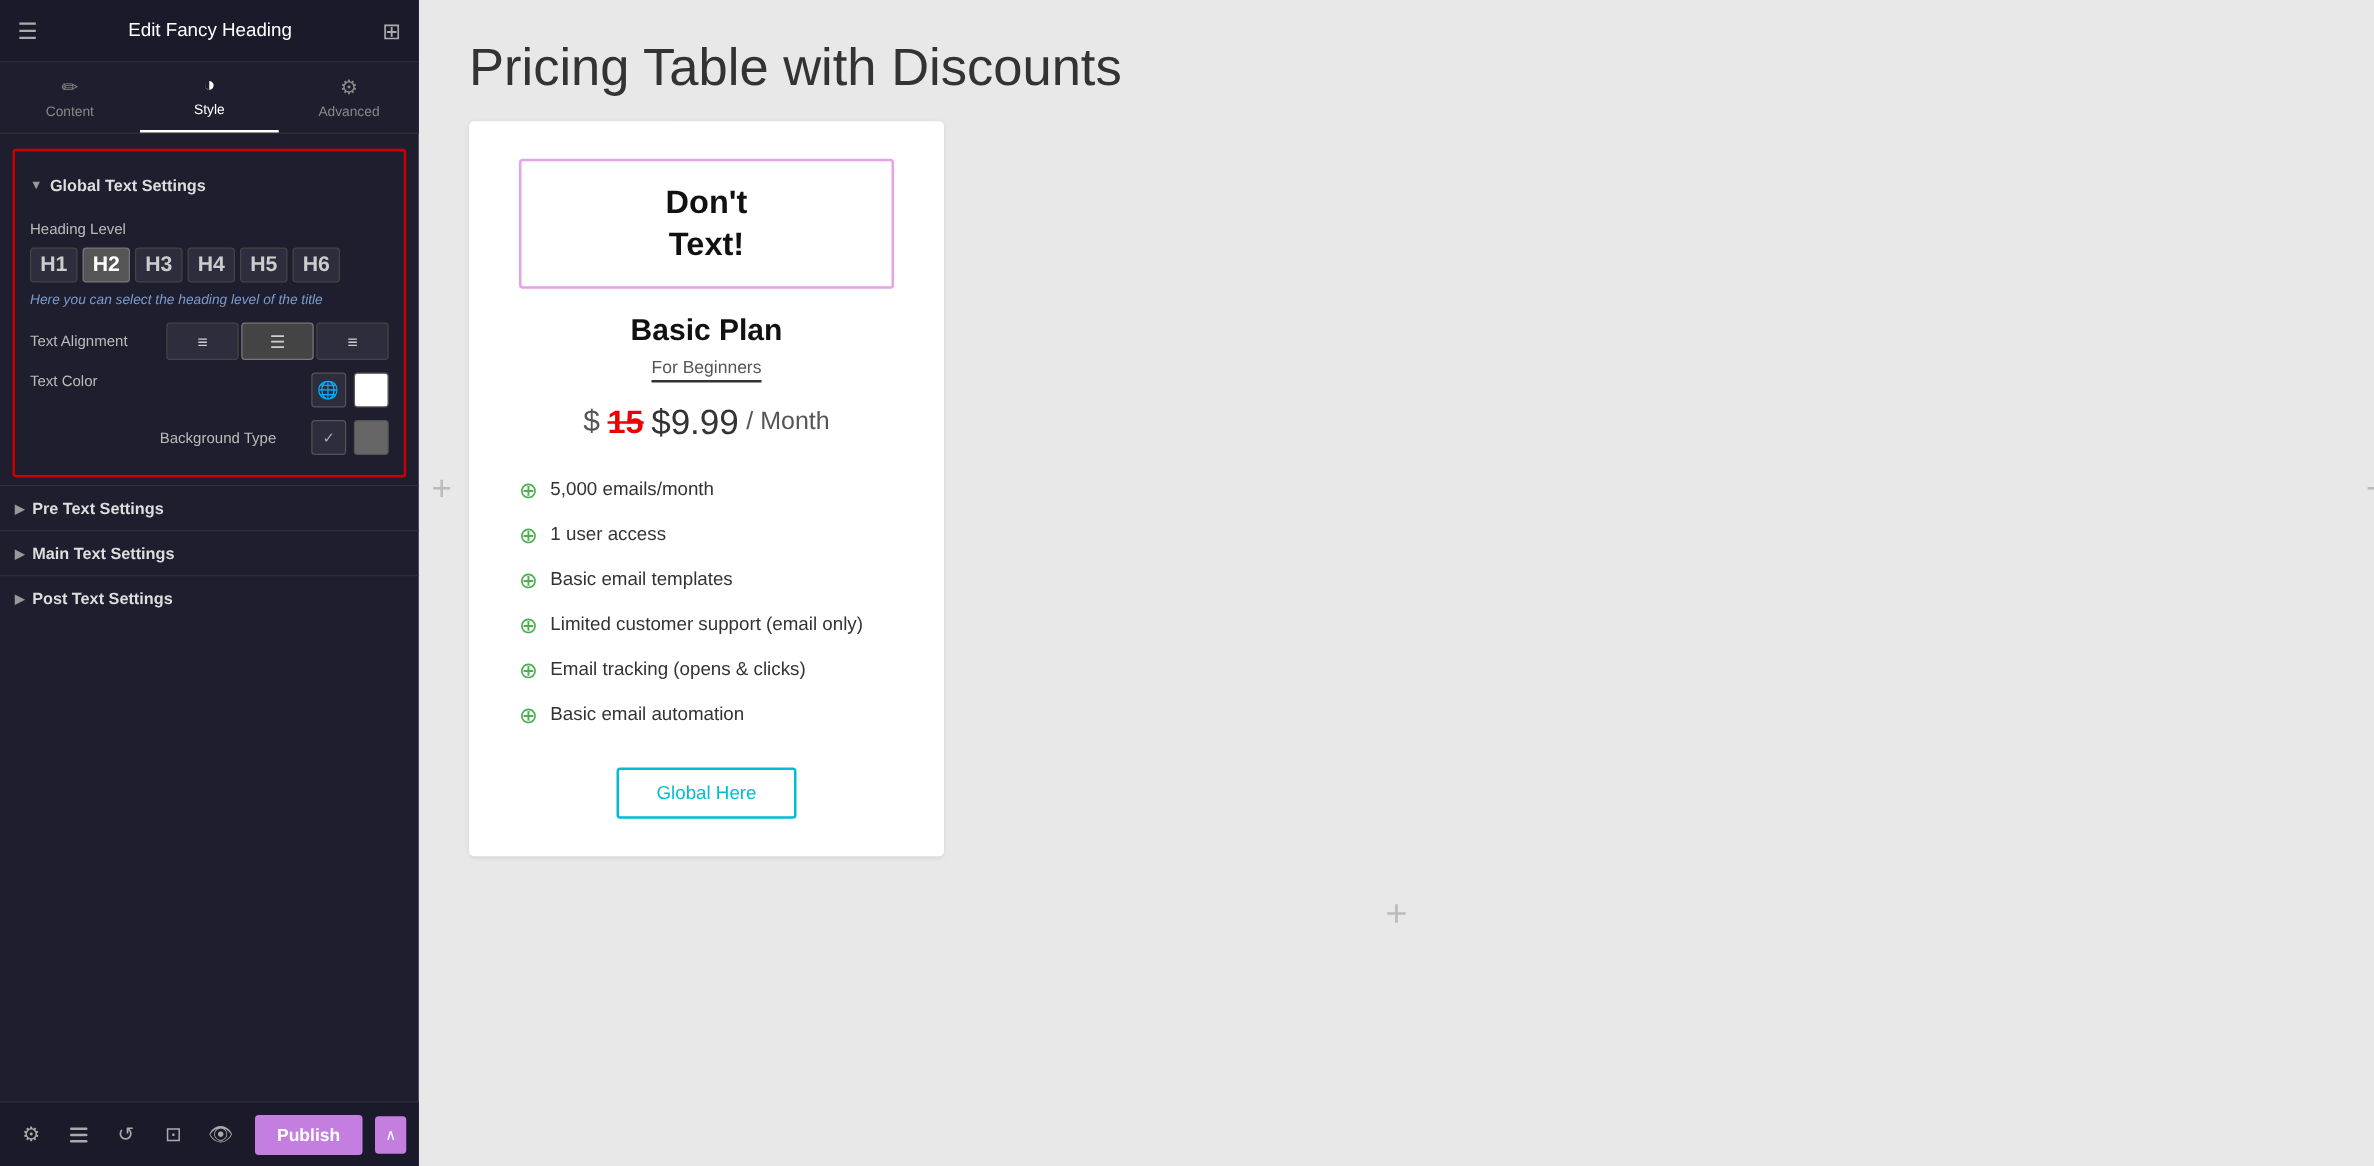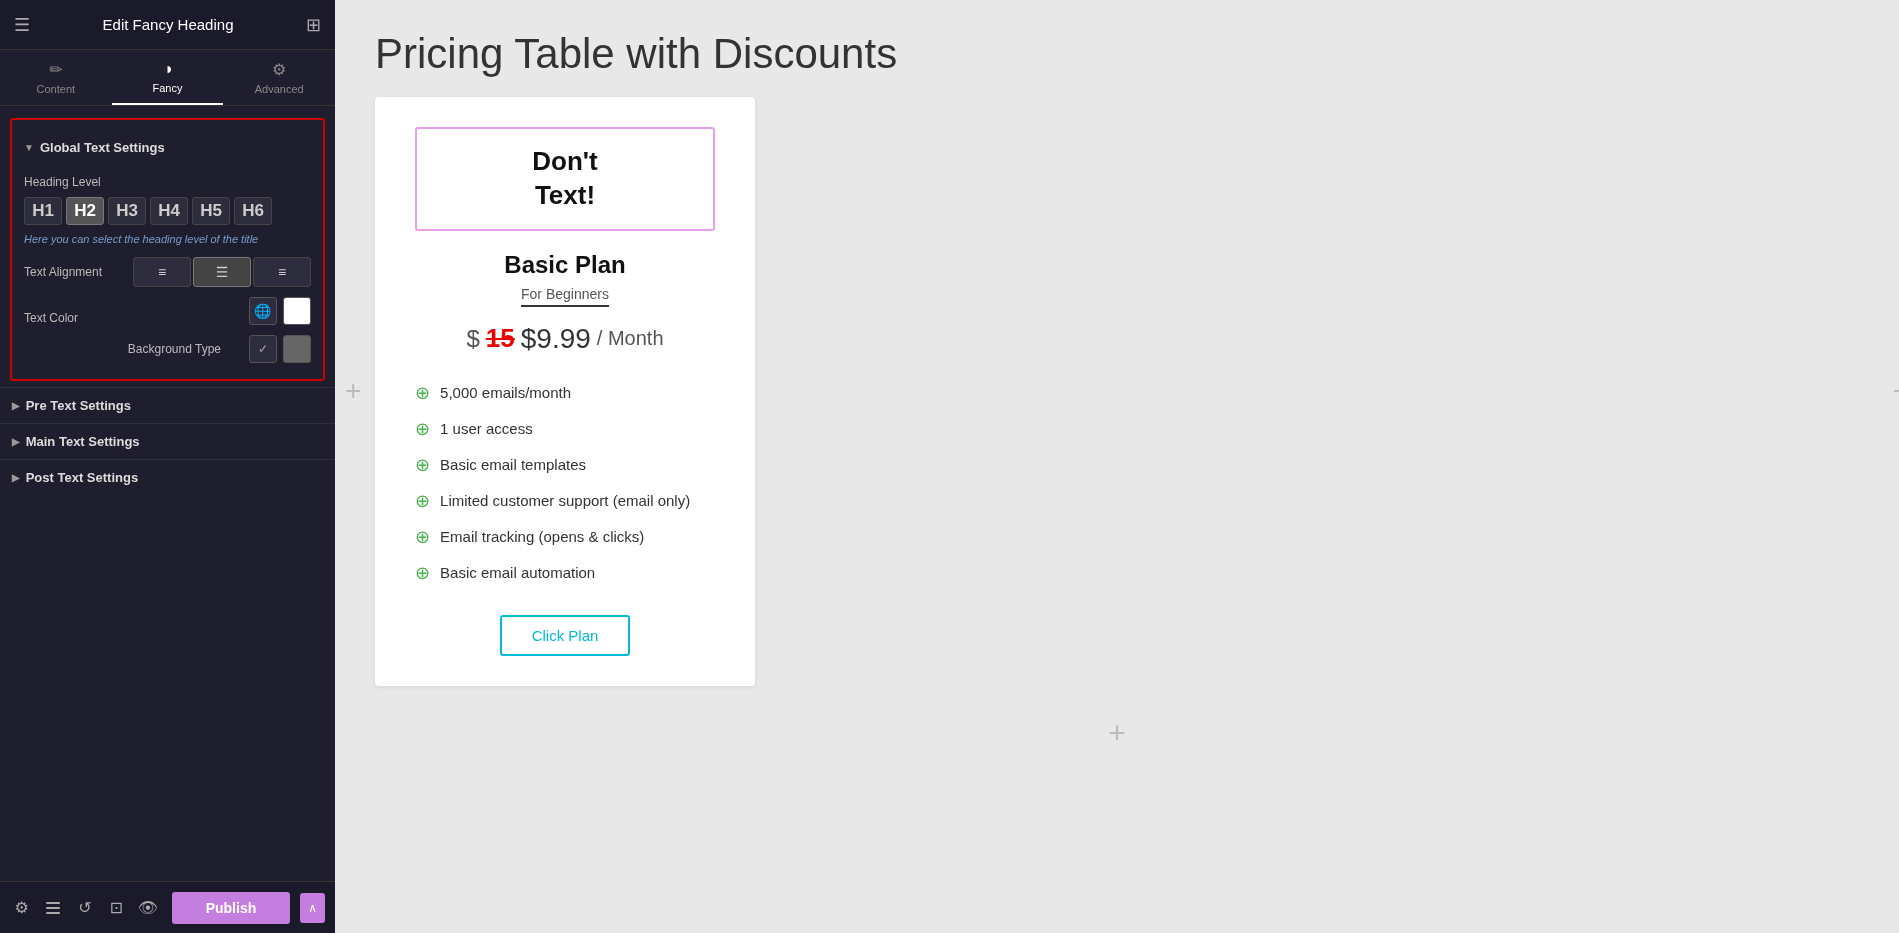--- a/index.html
+++ b/index.html
@@ -154,21 +154,21 @@
       justify-content: center;
     }
     .align-btn.active {
       background: #444;
       border-color: #777;
     }
 
     
     .color-row {
       display: flex;
-      align-items: flex-end;
+      align-items: flex-start;
       justify-content: space-between;
       margin-top: 10px;
     }
     .color-controls {
       display: flex;
       align-items: center;
       gap: 6px;
     }
     .globe-btn {
       width: 28px; height: 28px;
@@ -242,21 +242,21 @@
       color: #aaa;
       font-size: 16px;
       cursor: pointer;
       border-radius: 3px;
     }
 
     .publish-btn {
       background: #c37ee0;
       color: #fff;
       border: none;
-      padding: 8px 34px;
+      padding: 8px 18px;
       border-radius: 3px;
       font-size: 14px;
       font-weight: 600;
       cursor: pointer;
       margin-left: 4px;
     }
     .publish-chevron {
       background: #c37ee0;
       color: #fff;
       border: none;
@@ -415,21 +415,21 @@
     <span class="grid-icon">⊞</span>
   </div>
 
   <div class="panel-tabs">
     <div class="panel-tab">
       <span class="tab-icon">✏</span>
       <span>Content</span>
     </div>
     <div class="panel-tab active">
       <span class="tab-icon">◑</span>
-      <span>Fancy</span>
+      <span>Style</span>
     </div>
     <div class="panel-tab">
       <span class="tab-icon">⚙</span>
       <span>Advanced</span>
     </div>
   </div>
 
   <div class="panel-content">
 
     <div class="section-block">
@@ -567,21 +567,21 @@
           <span class="feature-icon">⊕</span>
           <span>Email tracking (opens &amp; clicks)</span>
         </li>
         <li>
           <span class="feature-icon">⊕</span>
           <span>Basic email automation</span>
         </li>
       </ul>
 
       
-      <button class="cta-button">Click Plan</button>
+      <button class="cta-button">Global Here</button>
 
     </div>
 
     <button class="plus-btn" style="position:absolute; right:-50px; top:50%; transform:translateY(-50%);">+</button>
   </div>
 
   <div class="plus-bottom-center">
     <button class="plus-large">+</button>
   </div>
 

